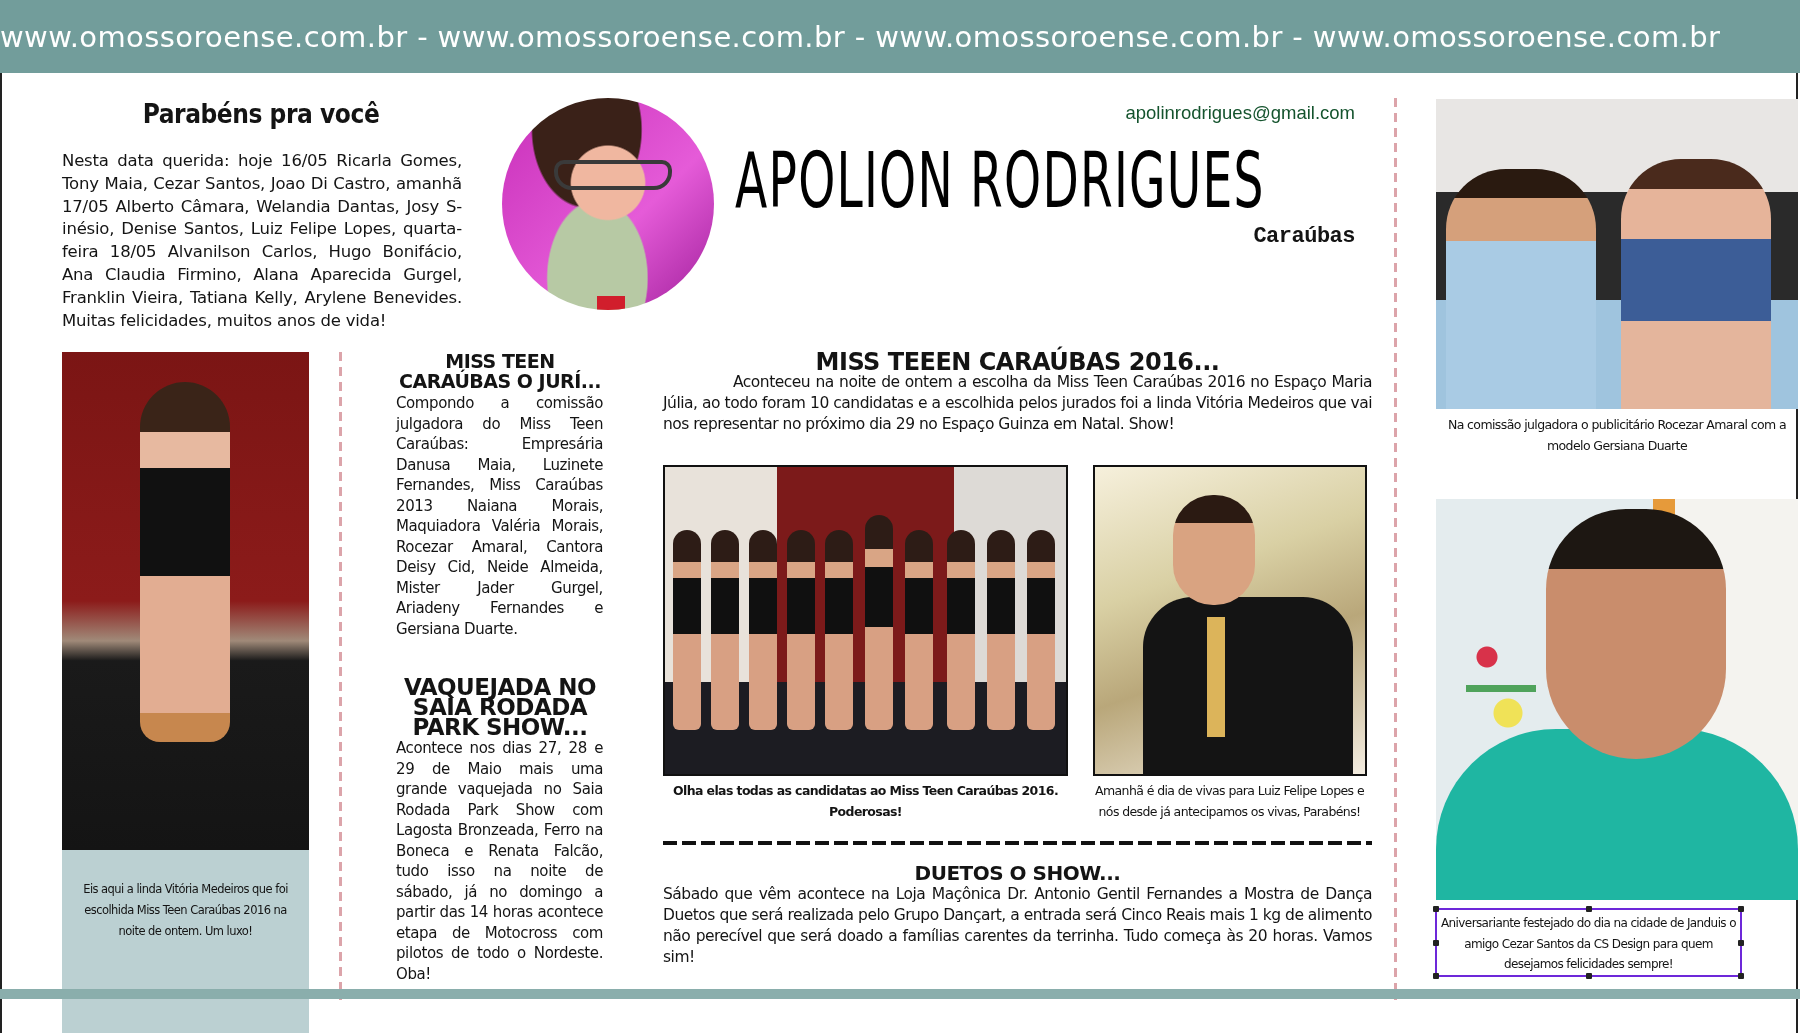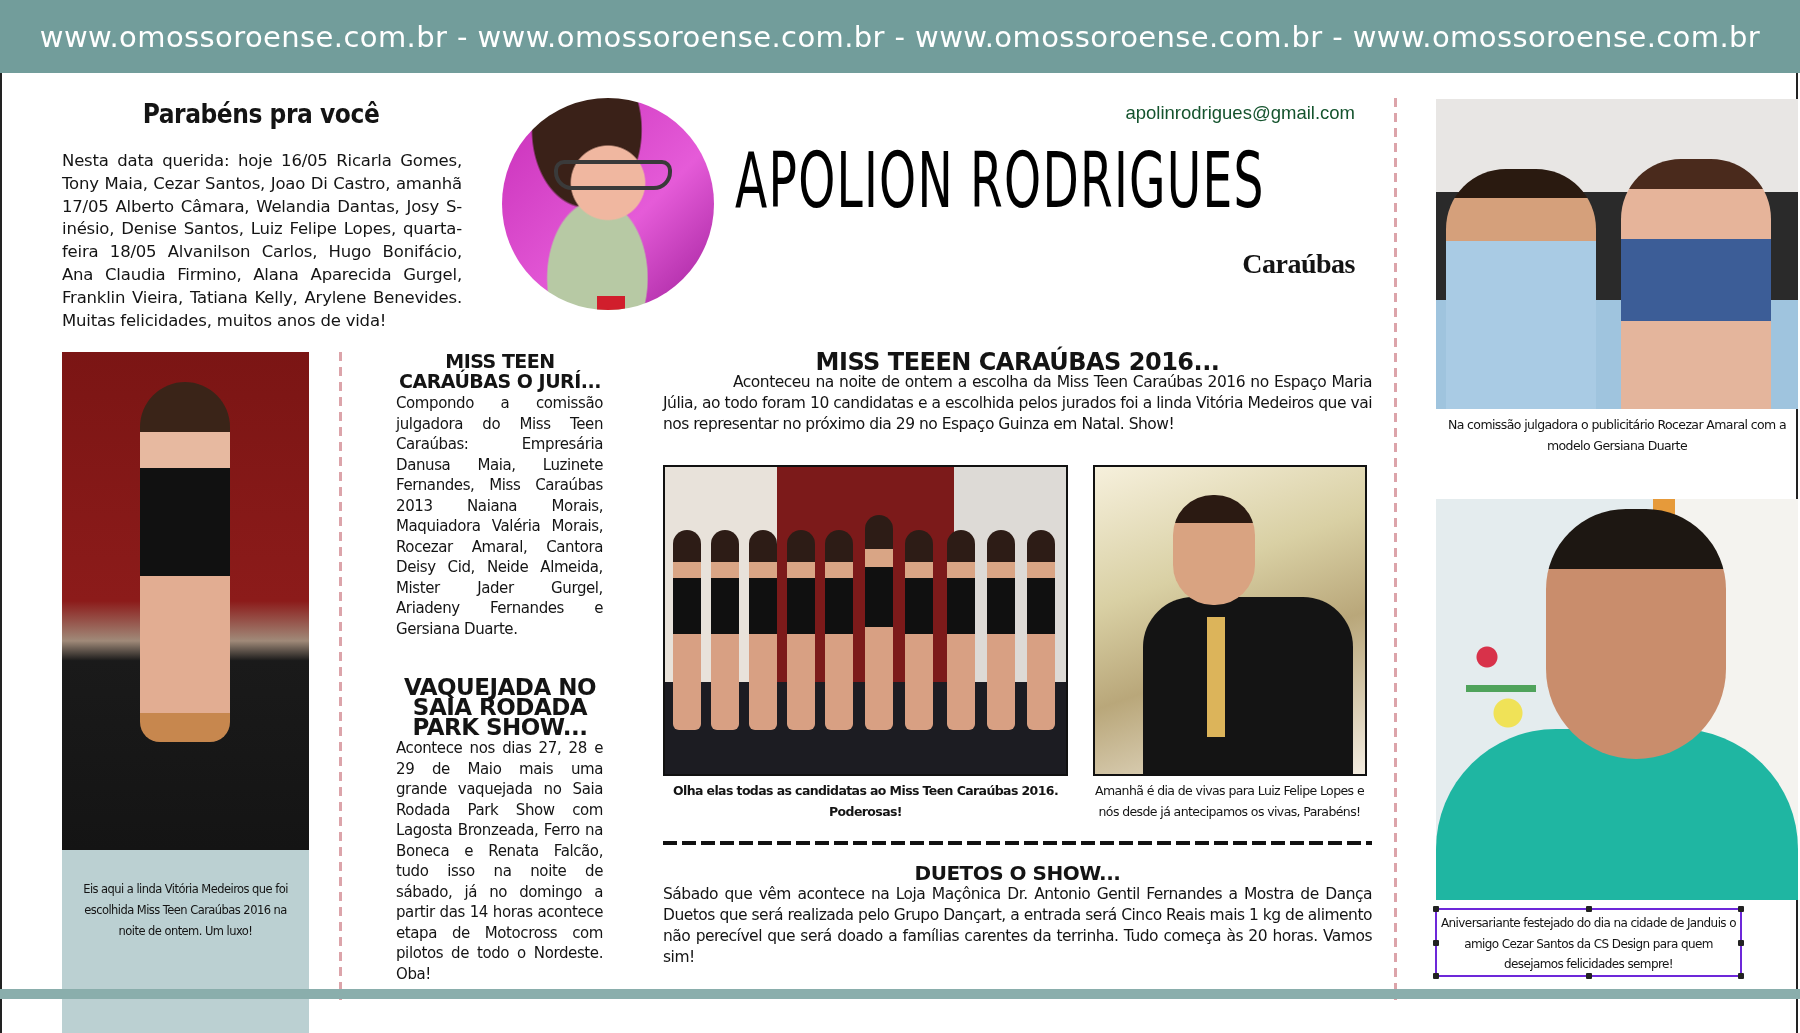--- a/index.html
+++ b/index.html
@@ -1,19 +1,19 @@
 <!DOCTYPE html>
 <html><head>
 <meta charset="utf-8">
 <style>
   * { box-sizing: border-box; margin: 0; padding: 0; }
   html, body { width: 1800px; height: 1033px; overflow: hidden; background: #ffffff; }
   body { position: relative; font-family: "Liberation Sans", "DejaVu Sans", sans-serif; color: #141414; }
 
-  .banner { position: absolute; left: 0; top: 0; width: 1800px; height: 73px; background: #729d9b; display: flex; align-items: center; justify-content: center; }
+  .banner { position: absolute; left: 0; top: 0; width: 1800px; height: 73px; background: #729d9b; display: flex; align-items: center; justify-content: flex-start; }
   .banner-text { color: #ffffff; font-family: "DejaVu Sans", sans-serif; font-size: 29px; letter-spacing: 0.4px; white-space: nowrap; }
 
   .frame-left { position: absolute; left: 0; top: 73px; width: 2px; height: 960px; background: #222; }
   .frame-right { position: absolute; left: 1796px; top: 73px; width: 2px; height: 960px; background: #222; }
   .bottom-band { position: absolute; left: 0; top: 989px; width: 1800px; height: 10px; background: #8aaeac; }
 
   .vdash { position: absolute; width: 3px; background: repeating-linear-gradient(to bottom, #dca4aa 0 9px, transparent 9px 15px); }
 
   .bday-title { position: absolute; left: 62px; top: 99px; width: 398px; text-align: center; font-family: "DejaVu Sans", sans-serif; font-weight: bold; font-size: 26px; letter-spacing: -0.5px; transform: scaleX(0.9); }
   .bday-body { position: absolute; left: 62px; top: 134px; width: 400px; font-family: "DejaVu Sans", sans-serif; font-size: 16.5px; line-height: 22.8px; text-align: justify; letter-spacing: -0.2px; margin-top: 16px; }
@@ -21,21 +21,21 @@
   .avatar { position: absolute; left: 502px; top: 98px; width: 212px; height: 212px; border-radius: 50%; overflow: hidden;
     background: radial-gradient(circle at 50% 40%, #f0b7a0 0 22%, transparent 23%),
                 radial-gradient(ellipse at 45% 85%, #b7c9a4 0 30%, transparent 31%),
                 radial-gradient(ellipse at 40% 15%, #3a2118 0 30%, transparent 31%),
                 linear-gradient(135deg, #c82fb9, #e55bd8 60%, #a0209b); }
   .avatar .glasses { position: absolute; left: 52px; top: 62px; width: 118px; height: 30px; border: 4px solid #3a3a3a; border-radius: 10px 10px 18px 18px; }
   .avatar .tie { position: absolute; left: 95px; top: 198px; width: 28px; height: 14px; background: #d11e2c; }
 
   .email { position: absolute; right: 445px; top: 102px; font-family: "Liberation Sans", sans-serif; font-size: 18.5px; color: #14532d; }
   .author-name { position: absolute; left: 735px; top: 136px; width: 622px; font-family: "DejaVu Sans", sans-serif; font-size: 76px; line-height: 90px; letter-spacing: 2px; white-space: nowrap; transform-origin: left top; transform: scaleX(0.62); font-weight: normal; color: #000; }
-  .author-city { position: absolute; right: 445px; top: 248px; font-family: Liberation Serif, serif; font-weight: bold; font-size: 28px; letter-spacing: -0.5px; }
+  .author-city { position: absolute; right: 445px; top: 224px; font-family: Liberation Mono, monospace; font-weight: bold; font-size: 22px; letter-spacing: -0.5px; }
 
   .photo { position: absolute; overflow: hidden; }
   .photo-model { left: 62px; top: 352px; width: 247px; height: 498px;
     background: linear-gradient(to bottom, #7b1514 0%, #8c1b1a 50%, #a08a79 58%, #1a1a1a 62%, #141414 100%); }
   .photo-model .body-shape { position: absolute; left: 78px; top: 30px; width: 90px; height: 360px; border-radius: 45px 45px 20px 20px; background: linear-gradient(to bottom, #3a2418 0 14%, #e7b9a0 14% 24%, #111 24% 54%, #e2ad92 54% 92%, #c7874e 92%); }
   .caption-panel { position: absolute; left: 62px; top: 850px; width: 247px; height: 183px; background: #bbd0d2; }
   .caption-panel-text { position: absolute; left: 10px; top: 28px; width: 227px; text-align: center; font-family: "DejaVu Sans", sans-serif; font-size: 12.5px; line-height: 21px; letter-spacing: -0.6px; transform: scaleX(0.92); }
 
   .col-head { position: absolute; text-align: center; font-family: "DejaVu Sans", sans-serif; font-weight: bold; letter-spacing: -0.5px; }
   .jury-head { left: 395px; top: 351px; width: 210px; font-size: 19px; line-height: 20px; }

